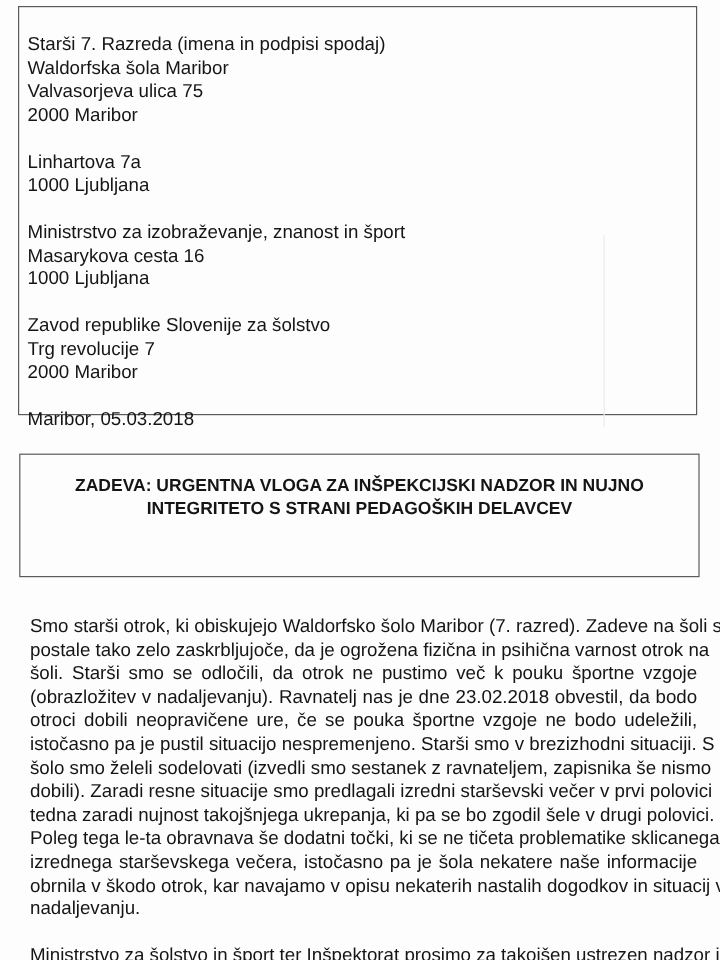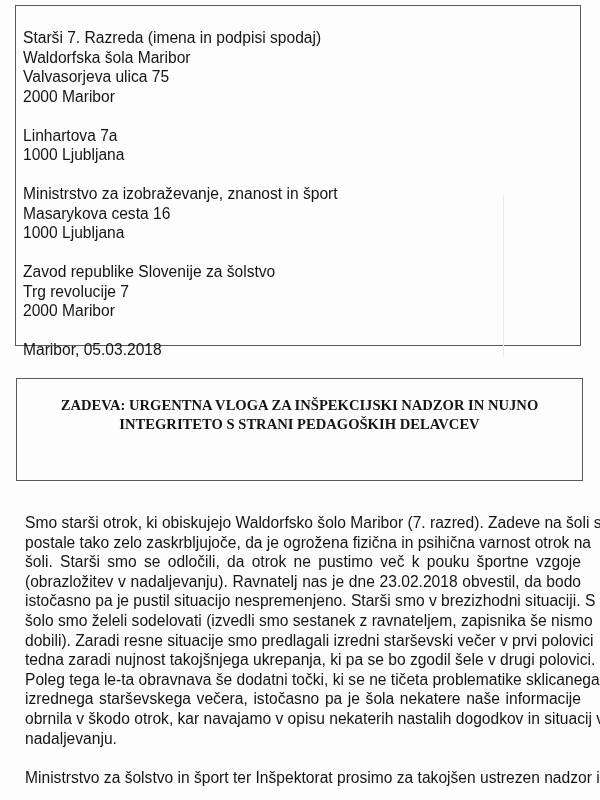--- a/index.html
+++ b/index.html
@@ -18,21 +18,21 @@
   }
   .addr-block { font-size: 15.6px; line-height: 19.5px; margin-bottom: 19.5px; }
   .addr-line { display: block; white-space: nowrap; }
   .date-line { font-size: 15.6px; line-height: 19.5px; }
   .subject-box {
     position: absolute; left: 16px; top: 378px; width: 567px; height: 103px;
     border: 1.5px solid #5a5a5a; box-sizing: border-box;
     padding: 17px 4px 0 4px;
     text-align: center;
   }
-  .subject-line { display: block; font-weight: bold; font-size: 14.6px; line-height: 18.5px; white-space: nowrap; font-family: Liberation Serif, serif; }
+  .subject-line { display: block; font-weight: bold; font-size: 14.6px; line-height: 18.5px; white-space: nowrap; }
   .body {
     position: absolute; left: 25px; top: 513px; width: 556px;
     font-size: 15.6px; line-height: 19.6px; text-align: justify;
   }
   .para { margin: 0 0 19.6px 0; }
   .bline { display: block; text-align: justify; text-align-last: justify; white-space: nowrap; }
   .bline.last { text-align-last: left; }
   .fold-mark { position: absolute; left: 503px; top: 196px; width: 1px; height: 160px; background: #ececec; }
 </style>
 </head>
@@ -70,20 +70,21 @@
     <span class="subject-line">ZADEVA: URGENTNA VLOGA ZA INŠPEKCIJSKI NADZOR IN NUJNO</span>
     <span class="subject-line">INTEGRITETO S STRANI PEDAGOŠKIH DELAVCEV</span>
   </div>
 
   <div class="body">
     <p class="para">
       <span class="bline">Smo starši otrok, ki obiskujejo Waldorfsko šolo Maribor (7. razred). Zadeve na šoli so</span>
       <span class="bline">postale tako zelo zaskrbljujoče, da je ogrožena fizična in psihična varnost otrok na</span>
       <span class="bline">šoli. Starši smo se odločili, da otrok ne pustimo več k pouku športne vzgoje</span>
       <span class="bline">(obrazložitev v nadaljevanju). Ravnatelj nas je dne 23.02.2018 obvestil, da bodo</span>
+      <span class="bline">otroci dobili neopravičene ure, če se pouka športne vzgoje ne bodo udeležili,</span>
       <span class="bline">istočasno pa je pustil situacijo nespremenjeno. Starši smo v brezizhodni situaciji. S</span>
       <span class="bline">šolo smo želeli sodelovati (izvedli smo sestanek z ravnateljem, zapisnika še nismo</span>
       <span class="bline">dobili). Zaradi resne situacije smo predlagali izredni starševski večer v prvi polovici</span>
       <span class="bline">tedna zaradi nujnost takojšnjega ukrepanja, ki pa se bo zgodil šele v drugi polovici.</span>
       <span class="bline">Poleg tega le-ta obravnava še dodatni točki, ki se ne tičeta problematike sklicanega</span>
       <span class="bline">izrednega starševskega večera, istočasno pa je šola  nekatere naše informacije</span>
       <span class="bline">obrnila v škodo otrok, kar navajamo v opisu nekaterih nastalih dogodkov in situacij v</span>
       <span class="bline last">nadaljevanju.</span>
     </p>
     <p class="para">

